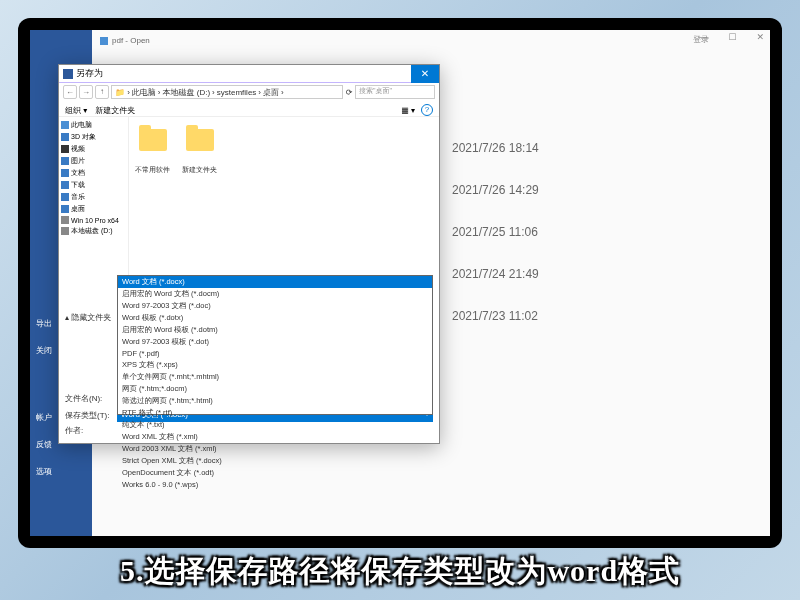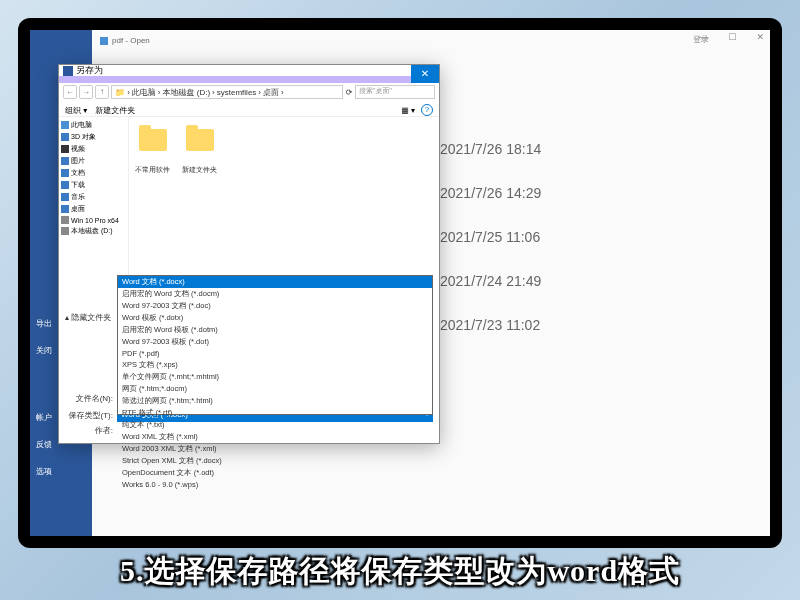--- a/index.html
+++ b/index.html
@@ -9,23 +9,23 @@
 .word-bg{position:absolute;inset:0;background:#fafafa;display:flex}
 .word-sidebar{width:62px;height:100%;background:#2b579a;padding-top:280px}
 .word-sidebar-item{color:#fff;font-size:8px;padding:8px 6px;cursor:pointer}
 .word-main{flex:1;background:#fafafa;padding:4px 8px}
 .word-header{display:flex;align-items:center;font-size:8px;color:#666;padding:2px 0}
 .word-title{margin-left:4px}
 .word-win-controls{position:absolute;right:2px;top:2px;display:flex;gap:12px;font-size:9px;color:#888}
 .word-win-controls span{cursor:pointer;padding:0 4px}
 .word-topright{position:absolute;right:61px;top:4px;font-size:8px;color:#888}
 .recent-list{margin-top:80px;margin-left:340px}
-.recent-item{font-size:14px;color:#666;padding:14px 0}
+.recent-item{font-size:12px;color:#666;padding:14px 12px}
 .dialog{position:absolute;left:28px;top:34px;width:382px;height:380px;background:#fff;border:1px solid #888;box-shadow:0 4px 20px rgba(0,0,0,.3);display:flex;flex-direction:column}
-.dlg-title{height:18px;background:#fff;border-bottom:7px solid #c4b5fd;display:flex;align-items:center;padding:0 4px;font-size:9px}
+.dlg-title{height:18px;background:#fff;border-bottom:1px solid #c4b5fd;display:flex;align-items:center;padding:0 4px;font-size:9px}
 .dlg-title-icon{width:10px;height:10px;background:#2b579a;margin-right:3px}
 .dlg-close{position:absolute;right:0;top:0;width:28px;height:18px;background:#0078d4;color:#fff;text-align:center;line-height:18px;font-size:10px;cursor:pointer}
 .dlg-nav{height:18px;display:flex;align-items:center;padding:0 4px;font-size:8px;color:#333;gap:2px}
 .dlg-nav-arrow{width:14px;height:14px;border:1px solid #ccc;border-radius:2px;text-align:center;line-height:12px;cursor:pointer;color:#666}
 .dlg-breadcrumb{flex:1;border:1px solid #ccc;height:14px;display:flex;align-items:center;padding:0 3px;gap:2px}
 .dlg-breadcrumb span{cursor:pointer}
 .dlg-search{width:80px;height:14px;border:1px solid #ccc;font-size:7px;padding:0 3px;color:#999}
 .dlg-toolbar{height:16px;display:flex;align-items:flex-end;padding:0 6px;font-size:8px;border-bottom:1px solid #eee;gap:8px}
 .dlg-toolbar-right{margin-left:auto;display:flex;gap:6px;align-items:center}
 .dlg-help{width:12px;height:12px;border:1px solid #0078d4;border-radius:50%;color:#0078d4;text-align:center;line-height:10px;font-size:8px;cursor:pointer}
@@ -43,21 +43,21 @@
 .ico-desk{background:#3a7bc4}
 .ico-disk{background:#888}
 .dlg-files{flex:1;padding:6px;display:flex;gap:12px;align-items:flex-start}
 .file-item{text-align:center;cursor:pointer}
 .file-icon{width:28px;height:34px;margin:0 auto 2px}
 .folder-shape{width:28px;height:22px;background:#ffd968;border-radius:2px;position:relative;margin-top:6px}
 .folder-shape::before{content:"";position:absolute;top:-4px;left:0;width:12px;height:6px;background:#ffd968;border-radius:2px 2px 0 0}
 .file-label{font-size:7px;color:#333}
 .dlg-bottom{padding:4px 6px;font-size:8px}
 .dlg-row{display:flex;align-items:center;margin-bottom:3px;gap:4px}
-.dlg-label{width:48px;text-align:right;color:#333}
+.dlg-label{width:48px;color:#333}
 .dlg-input{flex:1;height:14px;border:1px solid #999;padding:0 3px;font-size:8px}
 .dlg-dropdown{flex:1;height:14px;border:1px solid #0078d4;background:#0078d4;color:#fff;padding:0 3px;font-size:8px;position:relative;cursor:pointer}
 .dlg-dropdown::after{content:"▾";position:absolute;right:3px}
 .dropdown-list{position:absolute;left:58px;top:210px;width:316px;background:#fff;border:1px solid #666;font-size:7.5px;z-index:10;max-height:140px;overflow:visible}
 .dropdown-item{padding:1px 4px;cursor:pointer;color:#333;white-space:nowrap}
 .dropdown-item.selected{background:#0078d4;color:#fff}
 .hide-folders{position:absolute;left:6px;bottom:120px;font-size:8px;color:#333;cursor:pointer}
 .caption{position:absolute;bottom:8px;left:0;right:0;text-align:center;font-size:30px;font-weight:600;color:#fff;text-shadow:0 0 4px #000,2px 2px 2px #000,-2px -2px 2px #000,2px -2px 2px #000,-2px 2px 2px #000;letter-spacing:1px;font-family:"SimHei","Microsoft YaHei"}
 </style>
 </head>

